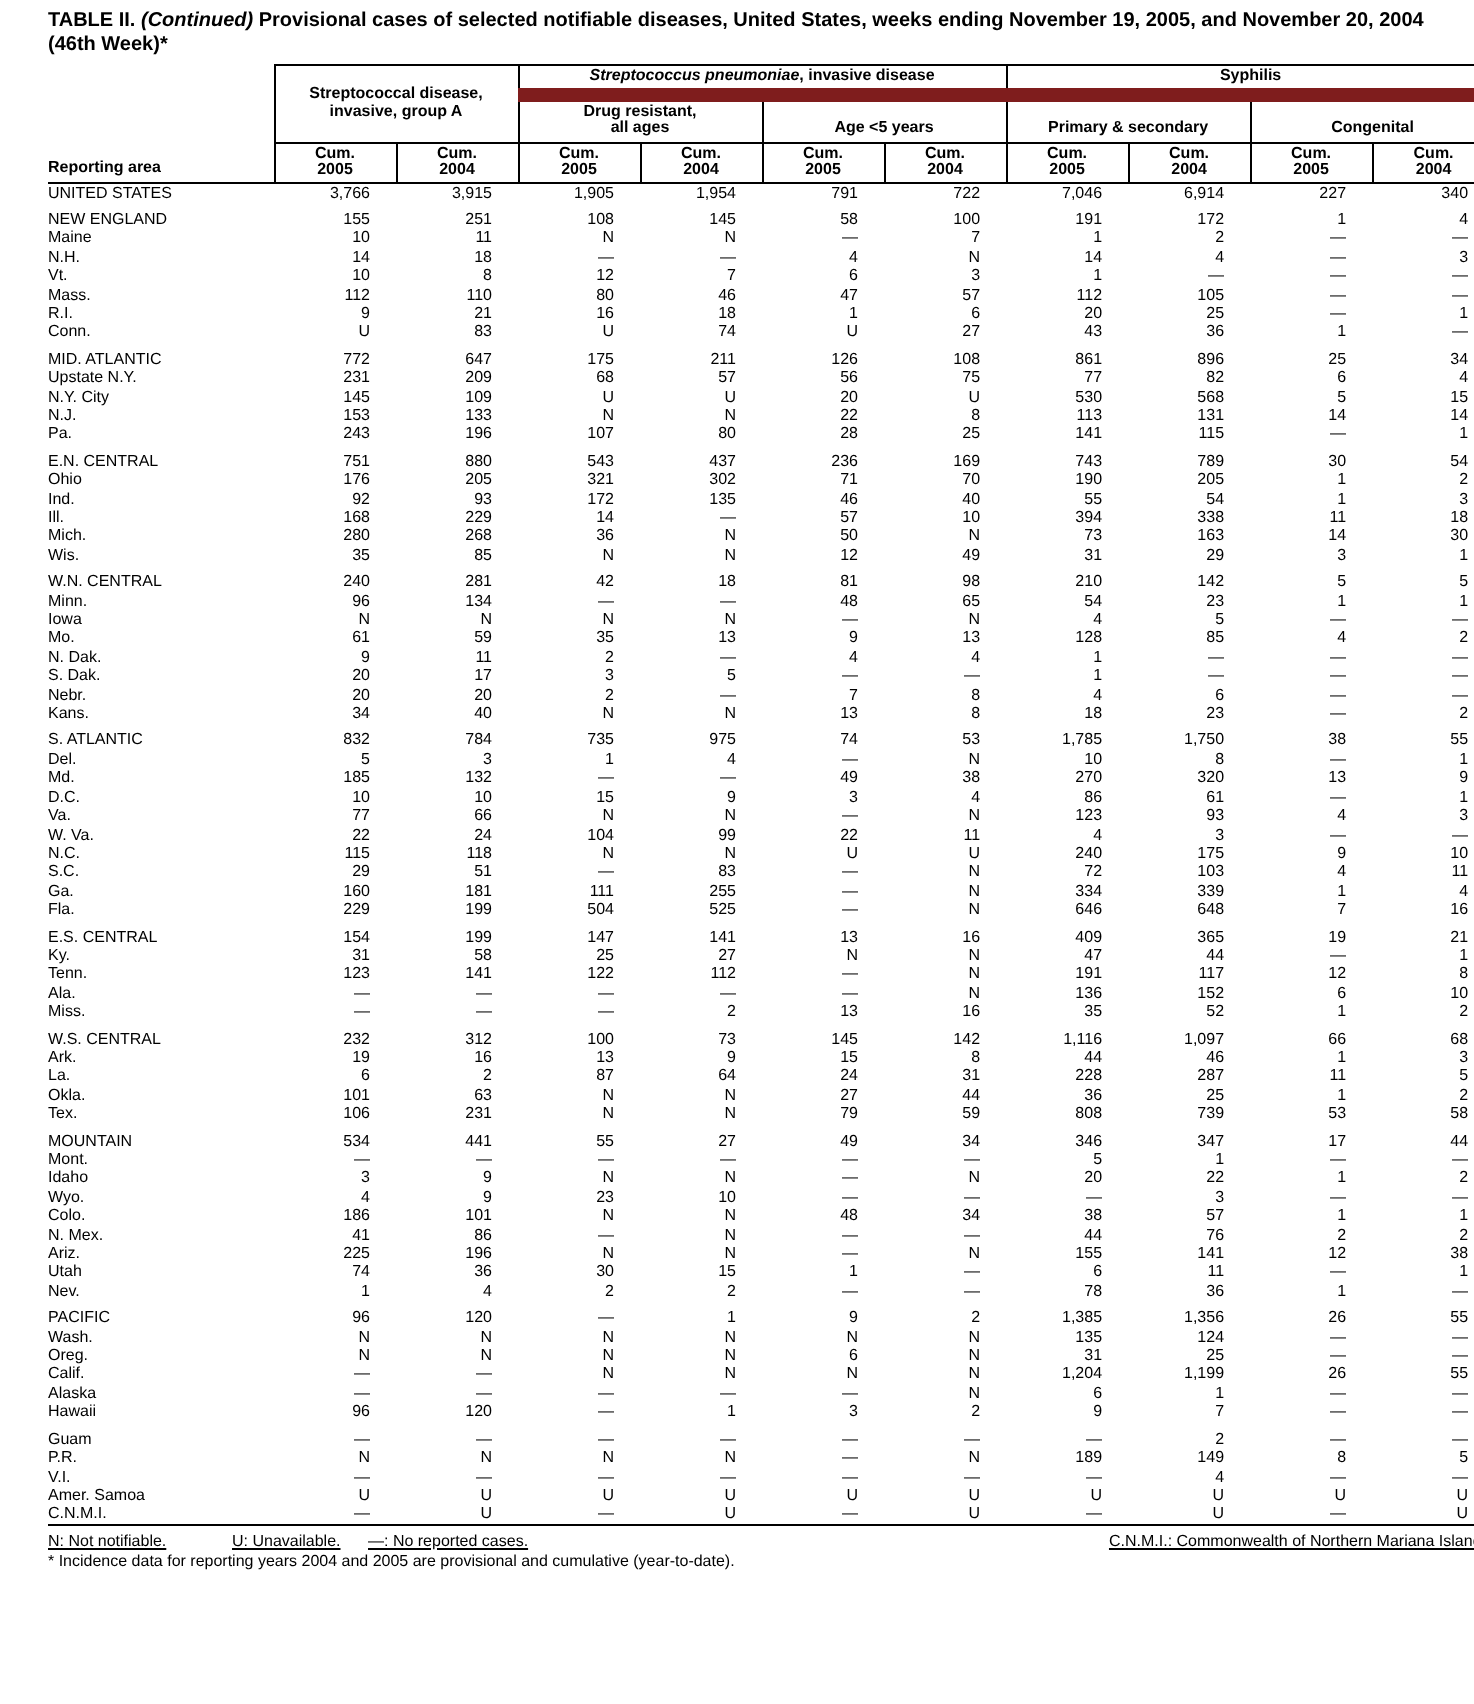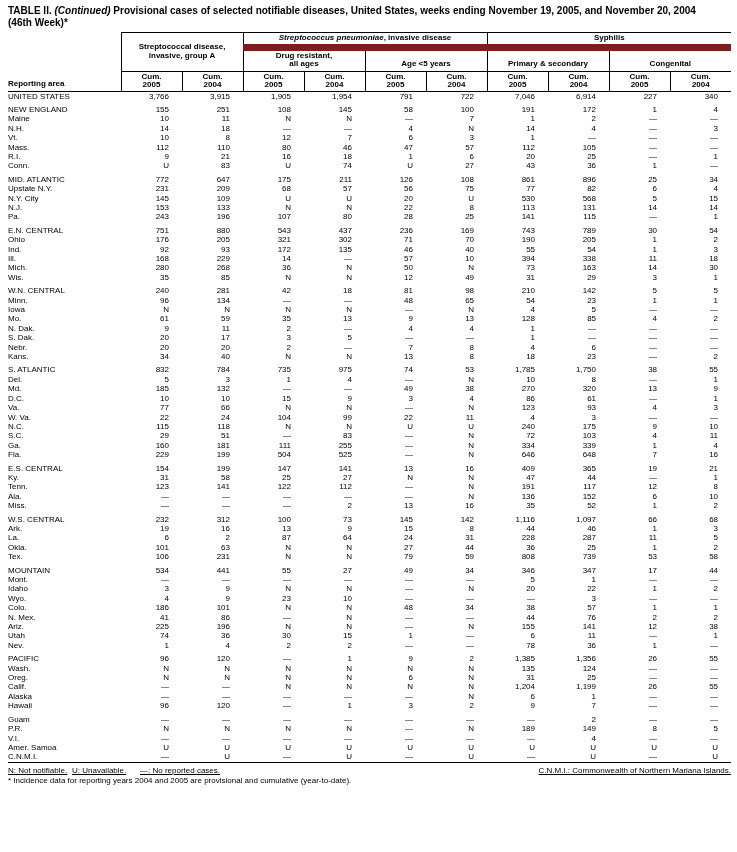--- a/index.html
+++ b/index.html
@@ -1,21 +1,21 @@
 <!DOCTYPE html>
 <html><head>
 <meta charset="utf-8">
 <style>
   html,body{margin:0;padding:0;background:#fff;}
   body{
     width:737px;height:852px;
     font-family:"Liberation Sans","DejaVu Sans",sans-serif;
     color:#000;-webkit-font-smoothing:none;
   }
-  .page{padding:5px 6px 0 8px;}
+  .page{padding:5px 6px 0 24px;}
   .title{font-size:10px;font-weight:bold;line-height:11.5px;letter-spacing:0;}
   .title i{font-style:italic;}
   table{border-collapse:collapse;table-layout:fixed;width:723px;margin-top:4px;}
   col.stub{width:113px;}
   col.num{width:61px;}
   thead th{
     font-size:8px;font-weight:bold;line-height:8.5px;
     padding:1px 0;text-align:center;vertical-align:middle;
   }
   th.stubcell{text-align:left;vertical-align:bottom;padding-left:0;padding-bottom:2px;margin-left:28px;}
@@ -30,21 +30,21 @@
   }
   td.area{text-align:left;}
   td.num{text-align:right;padding-right:13px;}
   tr.gap td{height:4px;line-height:4px;font-size:1px;}
   .footnotes{
     width:723px;margin-top:0;border-top:1.5px solid #000;
     padding-top:3px;font-size:8px;line-height:9px;
   }
   .fnrow{display:flex;text-decoration:underline;}
   .fnrow .fn1{width:64px;}
-  .fnrow .fn2{width:68px;}
+  .fnrow .fn2{width:68px;margin-left:28px;}
   .fnrow .fn3{width:102px;}
   .fnrow .fn4{flex:1;text-align:right;}
   .fnast{margin-top:1px;}
 </style>
 </head>
 <body>
 
 <div class="page">
 
   <div class="title"><span>TABLE II.</span> <i>(Continued)</i> <span>Provisional cases of selected notifiable diseases, United States, weeks ending November 19, 2005, and November 20, 2004</span><br><span>(46th Week)*</span></div>

